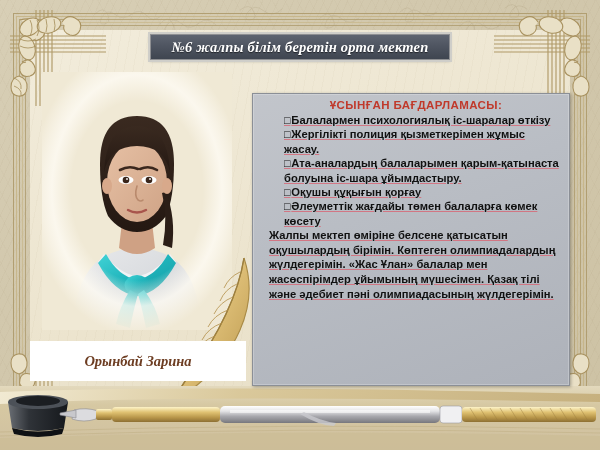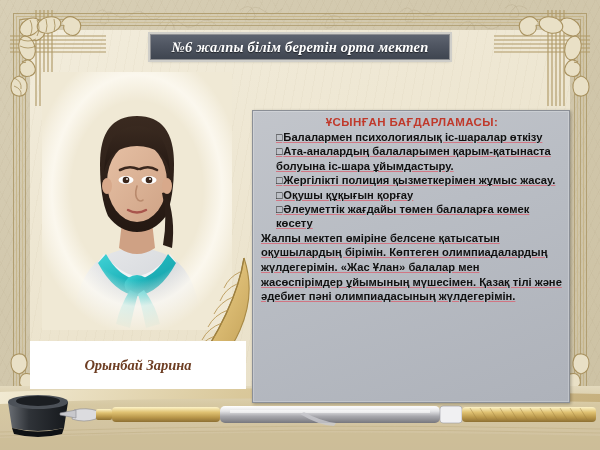--- a/index.html
+++ b/index.html
@@ -103,21 +103,21 @@
   
   #quill { position: absolute; left: 168px; top: 252px; width: 96px; height: 160px; pointer-events: none; }
 
   
   #pen-row { position: absolute; left: 0px; top: 386px; width: 600px; height: 64px; pointer-events: none; }
 
   
   #name-card {
     position: absolute;
     left: 30px; top: 341px;
-    width: 216px; height: 48px;
+    width: 216px; height: 40px;
     background: #ffffff;
     display: flex;
     flex-direction: column;
     align-items: center;
     justify-content: center;
     gap: 2px;
   }
   #name-card .line {
     font-family: "Liberation Serif", serif;
     font-style: italic;
@@ -125,26 +125,26 @@
     color: #6d3d22;
     white-space: nowrap;
     text-shadow: 0 1px 0 rgba(255,255,255,.8);
   }
   #name-card .l1 { font-size: 14.5px; }
   #name-card .l2 { font-size: 14.5px; }
 
   
   #text-panel {
     position: absolute;
-    left: 252px; top: 110px;
+    left: 252px; top: 93px;
     width: 318px; height: 293px;
     background: linear-gradient(160deg, #c2c5cb 0%, #b9bdc4 40%, #aeb2ba 100%);
     border: 1px solid #8b8f96;
     box-shadow: inset 0 0 0 1px rgba(255,255,255,.22), 1px 1px 3px rgba(0,0,0,.3);
-    padding: 4px 6px 4px 8px;
+    padding: 4px 6px 4px 16px;
     overflow: hidden;
   }
 
   .panel-heading {
     font-family: "Liberation Sans", sans-serif;
     font-weight: bold;
     font-size: 11.5px;
     color: #c0392b;
     text-align: center;
     letter-spacing: .4px;
@@ -495,22 +495,22 @@
   <div id="name-card">
     <div class="line l1">Орынбай Зарина</div>
   </div>
 
   <div id="text-panel">
 
     <div class="panel-heading">ҰСЫНҒАН   БАҒДАРЛАМАСЫ:</div>
 
     <ul class="prog-list">
       <li><span class="box">□</span><span>Балалармен психологиялық іс-шаралар өткізу</span></li>
+      <li><span class="box">□</span><span>Жергілікті полиция  қызметкерімен жұмыс жасау.</span></li>
       <li><span class="box">□</span><span>Ата-аналардың балаларымен қарым-қатынаста болуына іс-шара ұйымдастыру.</span></li>
-      <li><span class="box">□</span><span>Жергілікті полиция  қызметкерімен жұмыс жасау.</span></li>
       <li><span class="box">□</span><span>Оқушы  құқығын қорғау</span></li>
       <li><span class="box">□</span><span>Әлеуметтік жағдайы төмен балаларға көмек көсету</span></li>
     </ul>
 
 
     <div class="ach-body">
       <p>Жалпы мектеп өміріне белсене қатысатын оқушылардың бірімін. Көптеген олимпиадалардың жүлдегерімін. «Жас Ұлан» балалар мен жасөспірімдер ұйымының мүшесімен. Қазақ тілі және әдебиет пәні олимпиадасының жүлдегерімін.</p>
     </div>
 
   </div>

